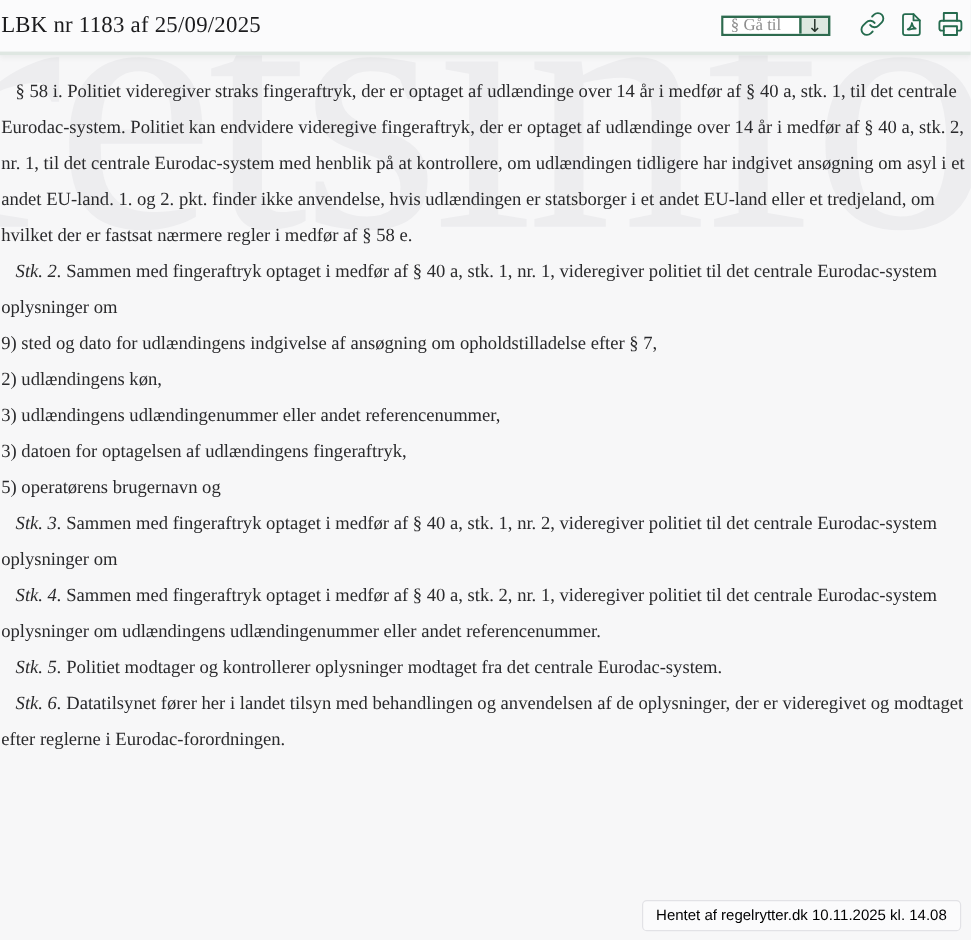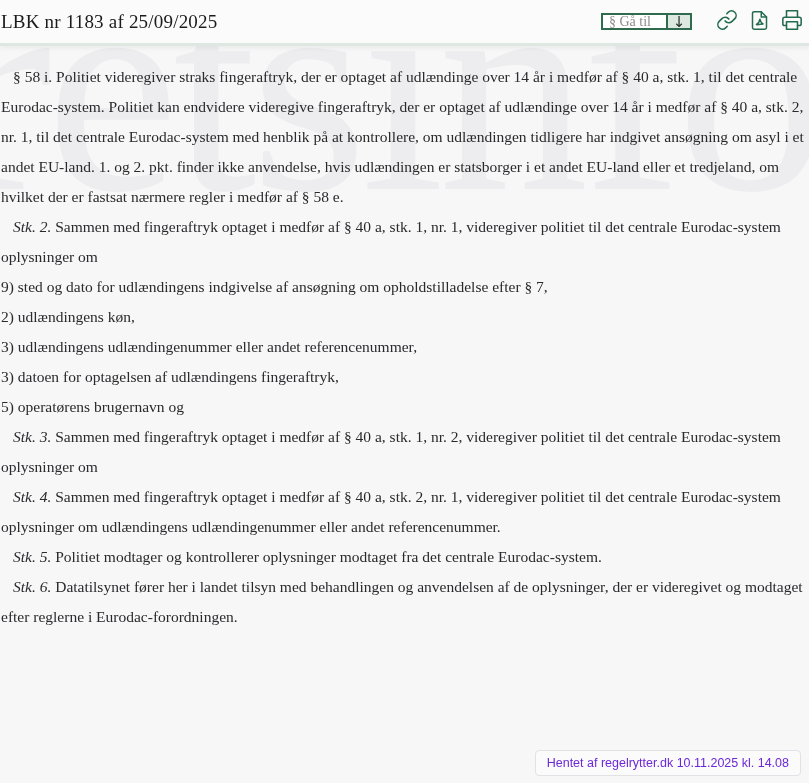--- a/index.html
+++ b/index.html
@@ -58,21 +58,21 @@
   main p { margin:0; text-align:left; }
   p.section, p.stk { text-indent:12px; }
   p.item { text-indent:0; }
   .lead-stk { font-style:italic; }
   .lead-section { font-weight:400; }
   
   .stamp {
     position:absolute; right:8px; bottom:7px; z-index:3;
     background:#fbfbfc; border:1px solid #e2e2e6; border-radius:4px;
     padding:5px 11px;
-    font-family:"Liberation Sans", sans-serif; font-size:12.5px; color:#6d28d9;
+    font-family:"Liberation Sans", sans-serif; font-size:12.5px; color:#000000;
   }
 </style>
 </head>
 <body>
 
 <div class="watermark">retsinformation</div>
 
 <header>
   <h1 class="doc-title">LBK nr 1183 af 25/09/2025</h1>
   <div class="controls">

